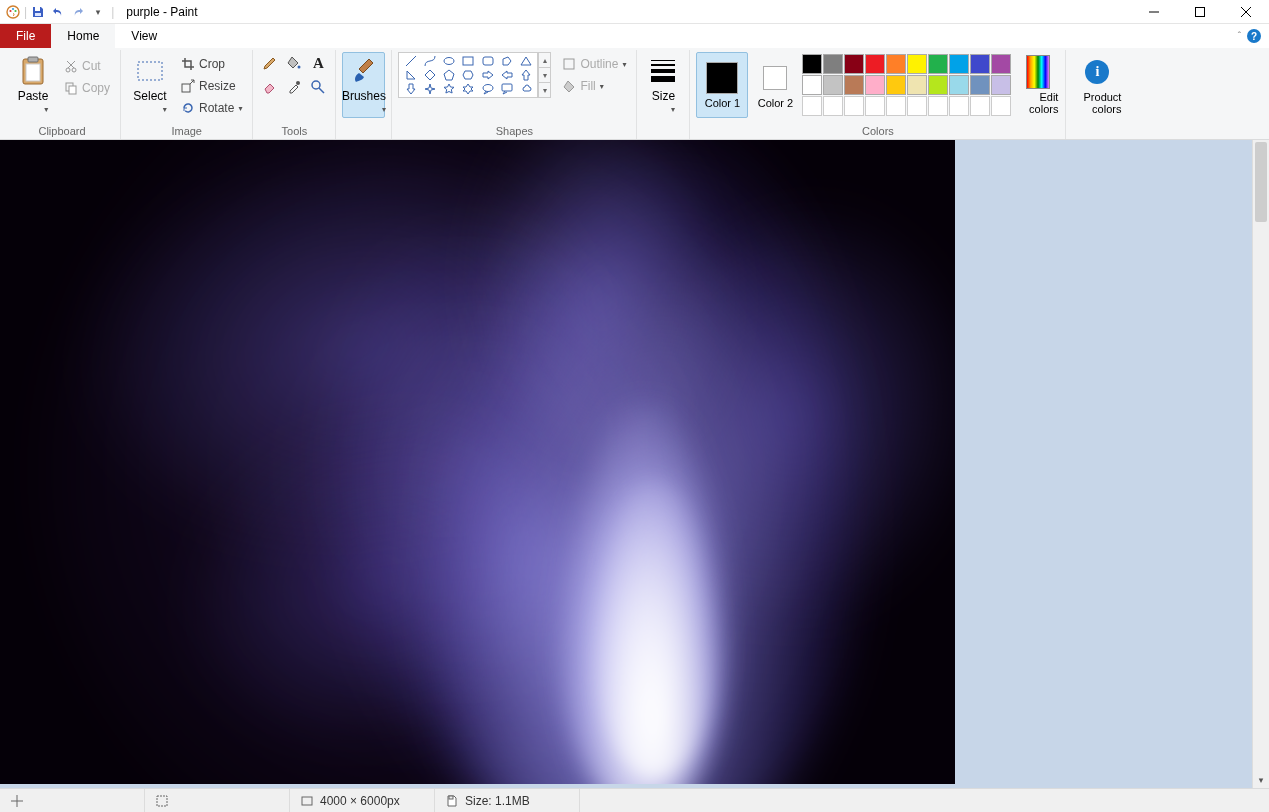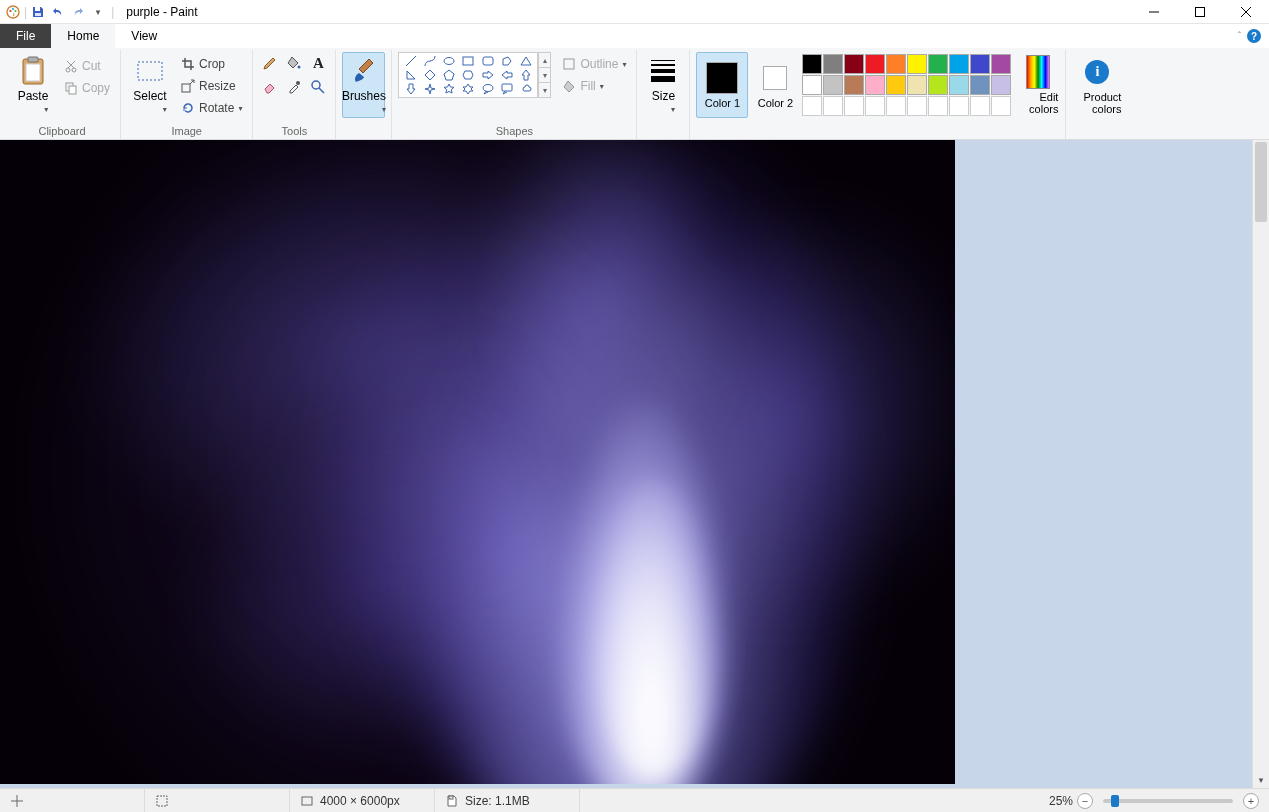--- a/index.html
+++ b/index.html
@@ -8,21 +8,21 @@
 .title-bar{height:24px;display:flex;align-items:center;background:#fff;color:#000;border-bottom:1px solid #e5e5e5}
 .title-icons{display:flex;align-items:center;gap:2px;padding:0 4px}
 .qat-btn{width:18px;height:18px;display:flex;align-items:center;justify-content:center;color:#555}
 .title-text{flex:0 0 auto;padding-left:6px;color:#000}
 .title-spacer{flex:1}
 .win-btns{display:flex}
 .win-btn{width:46px;height:24px;display:flex;align-items:center;justify-content:center;color:#000}
 
 .tabs{height:24px;display:flex;align-items:stretch;background:#fff}
 .tab{padding:0 16px;display:flex;align-items:center;cursor:default}
-.tab.file{background:#404040;color:#fff}
+.tab.file{background:#b91c1c;color:#fff}
 .tab.active{background:#f5f6f7}
 .tabs-right{margin-left:auto;display:flex;align-items:center;gap:6px;padding-right:8px}
 .help-circle{width:14px;height:14px;border-radius:50%;background:#1979ca;color:#fff;display:flex;align-items:center;justify-content:center;font-size:10px;font-weight:bold}
 
 .ribbon{height:92px;background:#f5f6f7;display:flex;border-bottom:1px solid #dadbdc;padding:2px 4px 0 4px}
 .group{display:flex;flex-direction:column;align-items:center;padding:0 6px;border-right:1px solid #e1e2e3}
 .group-body{flex:1;display:flex;align-items:flex-start;gap:4px;padding-top:2px}
 .group-label{font-size:11px;color:#666;padding:2px 0 2px 0;text-align:center;width:100%}
 .big-btn{display:flex;flex-direction:column;align-items:center;justify-content:center;width:46px;height:66px;border:1px solid transparent;border-radius:2px;gap:2px;position:relative}
 .big-btn.selected{background:#cde6f7;border-color:#92c0e0}
@@ -491,20 +491,21 @@
             <div class="sw empty"></div>
           </div>
       </div>
       <div class="big-btn" style="width:42px">
         <div class="icon-area">
             <div class="rainbow"></div>
           </div>
         <div class="lbl">Edit colors</div>
       </div>
     </div>
+    <div class="group-label">Colors</div>
   </div>
 
 
   <div class="group" style="border-right:none">
     <div class="group-body">
       <div class="big-btn" style="width:50px">
         <div class="icon-area">
             <div class="info-circle">i</div>
           </div>
         <div class="lbl">Product colors</div>
@@ -565,21 +566,13 @@
   <div class="cell" style="width:145px">
     <span>
         <svg width="14" height="14" viewBox="0 0 14 14">
           <path d="M3 2h6l2 2v8H3z" fill="#fff" stroke="#666"></path>
           <rect x="4" y="2" width="4" height="3" fill="#eee" stroke="#666"></rect>
         </svg>
       </span>
     <span>Size: 1.1MB</span>
   </div>
   <div class="spacer"></div>
-  <div class="cell" style="border-right:none;gap:4px">
-    <span>25%</span>
-    <div class="zbtn">−</div>
-    <div class="zoom-slider">
-        <div class="knob"></div>
-      </div>
-    <div class="zbtn">+</div>
-  </div>
 </div>
 
 </body></html>

